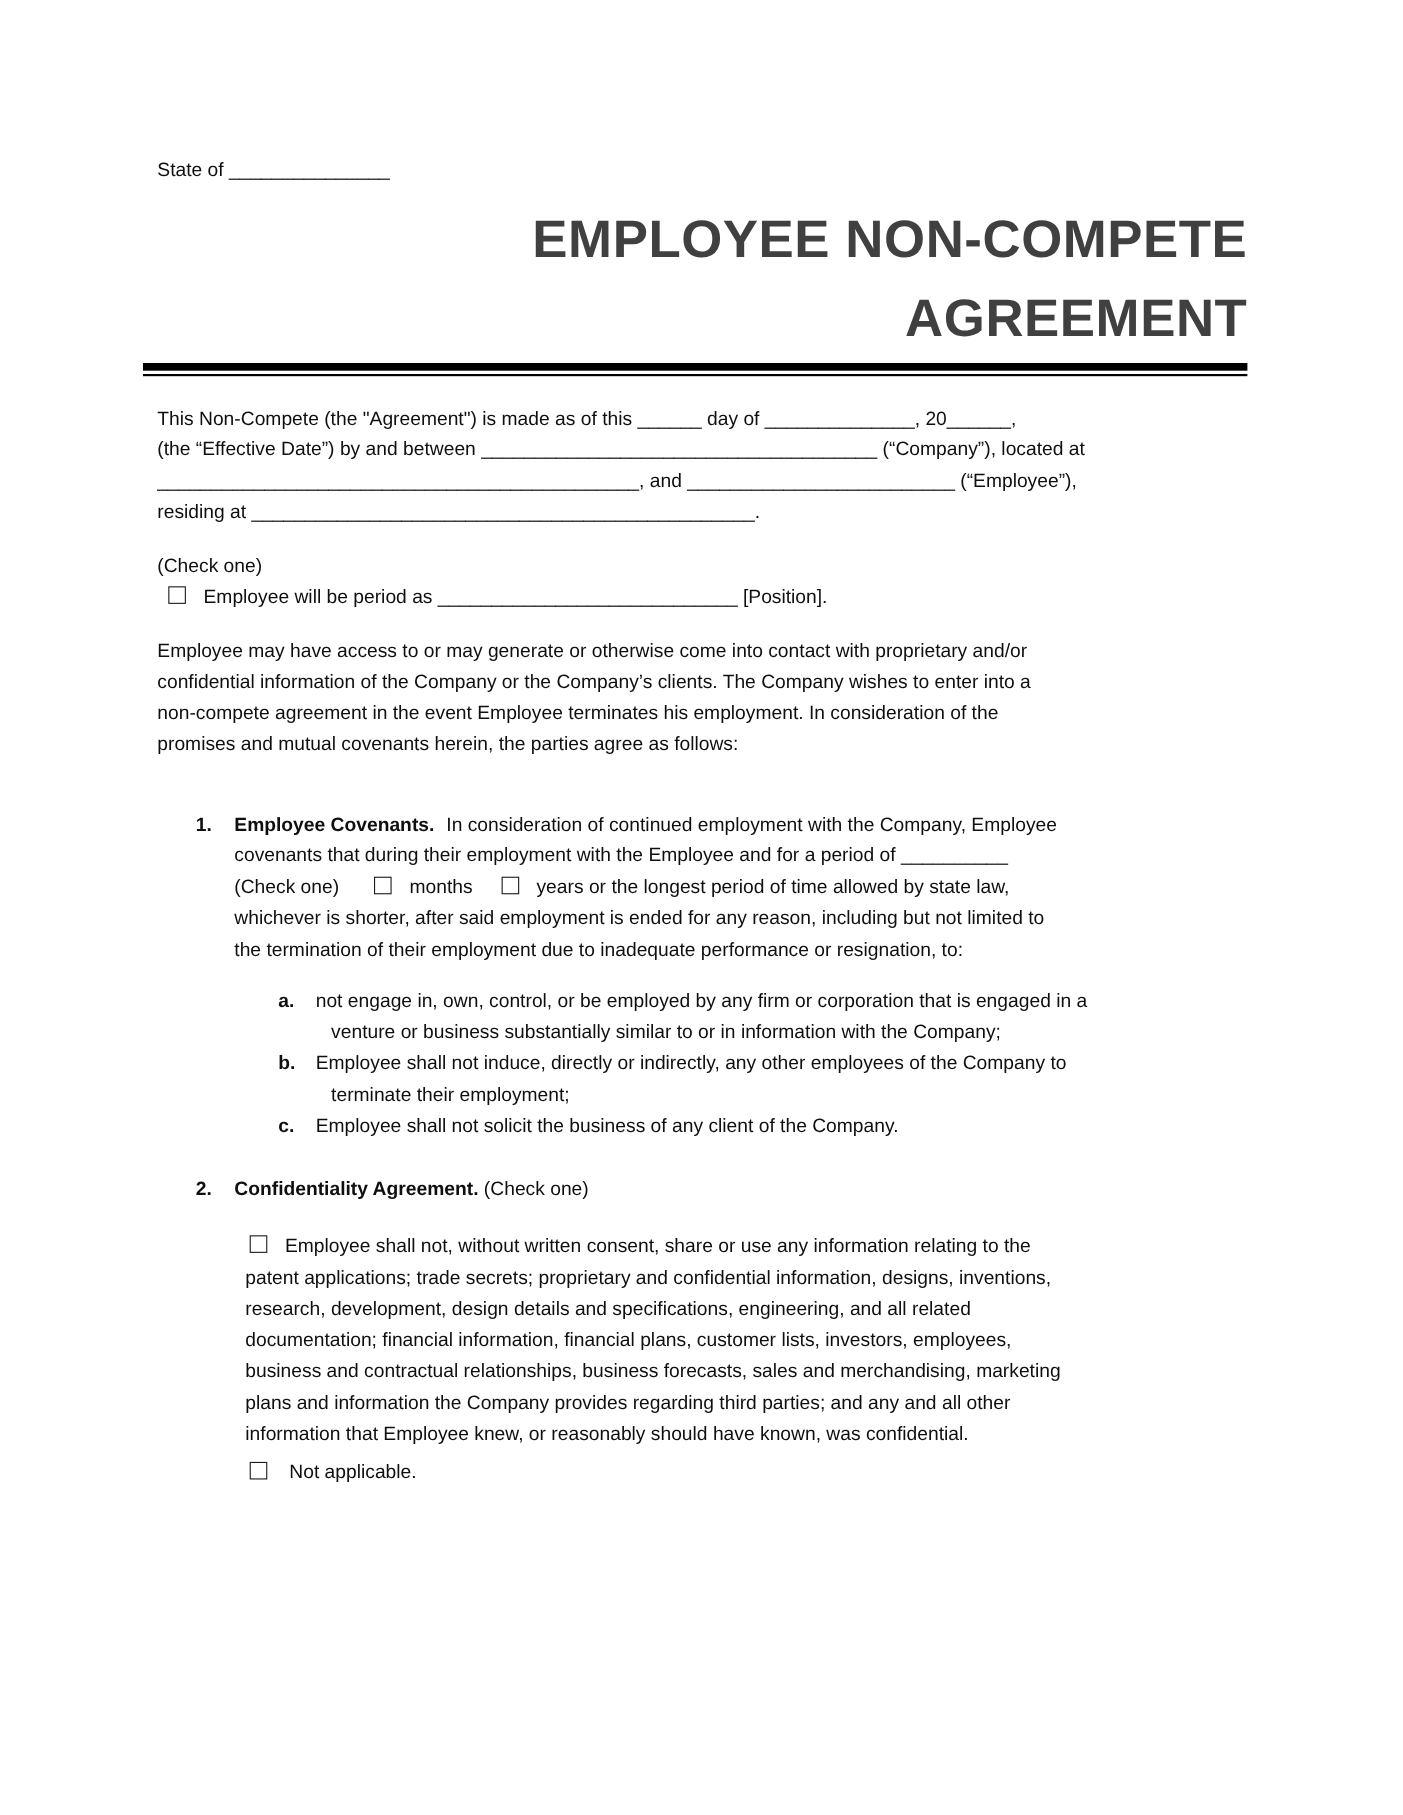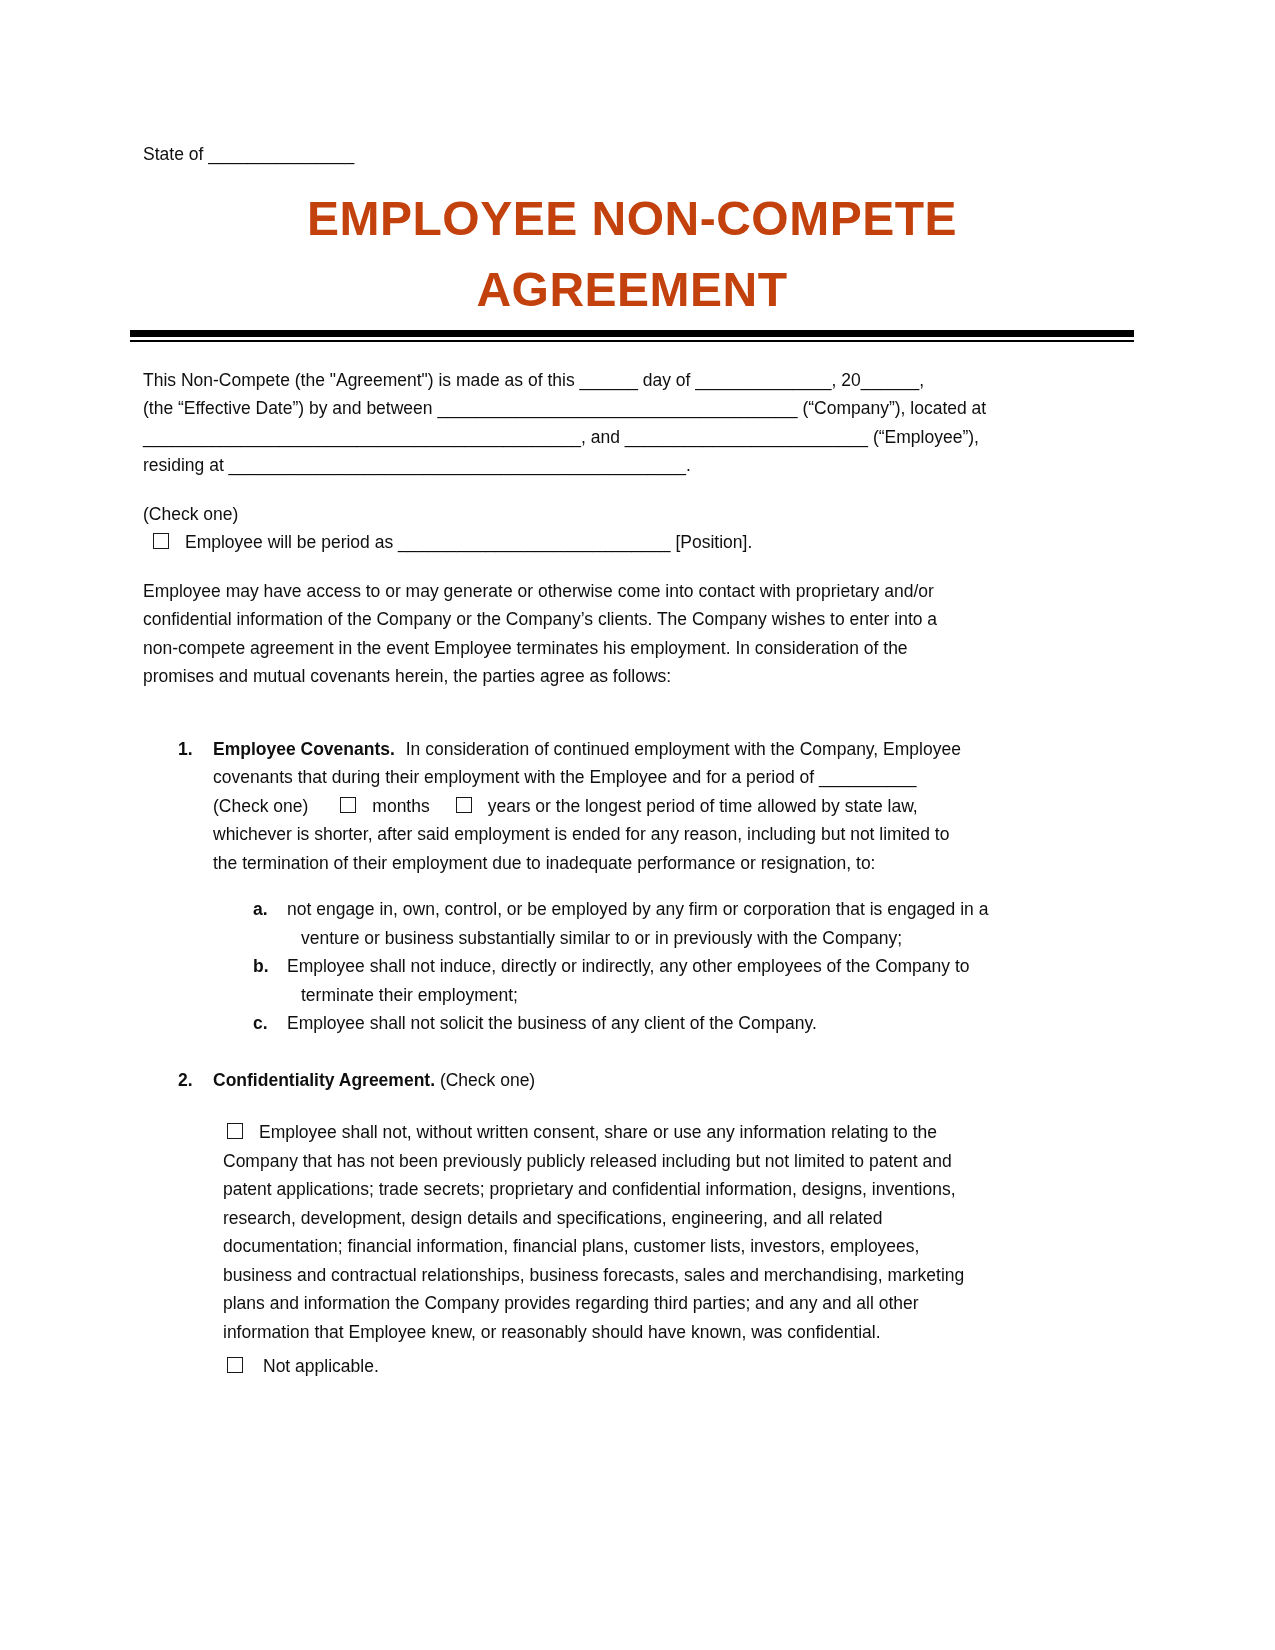--- a/index.html
+++ b/index.html
@@ -16,26 +16,26 @@
   .content{
     position:absolute;
     left:130px;top:0;
     width:1004px;
   }
   .body-inset{padding-left:13px;}
   .line{white-space:pre;}
   .state-line{margin-top:140px;}
   .doc-title{
     margin-top:14px;
-    text-align:center;
+    text-align:right;
     font-weight:bold;
     font-size:48px;
     line-height:71px;
     letter-spacing:0.5px;
-    color:#c2410c;
+    color:#404040;
   }
   .rule-thick{margin-top:5px;height:7px;background:#000;}
   .rule-thin{margin-top:3px;height:2px;background:#000;}
   .mt-intro{margin-top:24px;}
   .mt-20{margin-top:20px;}
   .mt-44{margin-top:44px;}
   .mt-28{margin-top:28px;}
   .mt-24{margin-top:24px;}
   .mt-18{margin-top:18px;}
   .mt-6{margin-top:6px;}
@@ -106,33 +106,32 @@
       <div class="mt-44">
         <div class="line num-line"><span class="num">1.</span><span class="heading">Employee Covenants.</span><span class="rest-gap"> In consideration of continued employment with the Company, Employee</span></div>
         <div class="line cont-first">covenants that during their employment with the Employee and for a period of __________</div>
         <div class="line cont-first"><span>(Check one)</span><span class="checkbox cb-inline-1"></span><span>months</span><span class="checkbox cb-inline-2"></span><span>years or the longest period of time allowed by state law,</span></div>
         <div class="line cont-first">whichever is shorter, after said employment is ended for any reason, including but not limited to</div>
         <div class="line cont-first">the termination of their employment due to inadequate performance or resignation, to:</div>
       </div>
 
       <div class="mt-18">
         <div class="line sub-line"><span class="sub-num">a.</span><span>not engage in, own, control, or be employed by any firm or corporation that is engaged in a</span></div>
-        <div class="line sub-cont">venture or business substantially similar to or in previously with the Company;</div>
+        <div class="line sub-cont">venture or business substantially similar to or in information with the Company;</div>
         <div class="line sub-line"><span class="sub-num">b.</span><span>Employee shall not induce, directly or indirectly, any other employees of the Company to</span></div>
         <div class="line sub-cont">terminate their employment;</div>
         <div class="line sub-line"><span class="sub-num">c.</span><span>Employee shall not solicit the business of any client of the Company.</span></div>
       </div>
 
       <div class="mt-28">
         <div class="line num-line"><span class="num">2.</span><span class="heading">Confidentiality Agreement.</span><span> (Check one)</span></div>
       </div>
 
       <div class="mt-24">
         <div class="line conf-line"><span class="checkbox"></span><span>Employee shall not, without written consent, share or use any information relating to the</span></div>
-        <div class="line conf-line">Company that has not been previously publicly released including but not limited to patent and</div>
         <div class="line conf-line">patent applications; trade secrets; proprietary and confidential information, designs, inventions,</div>
         <div class="line conf-line">research, development, design details and specifications, engineering, and all related</div>
         <div class="line conf-line">documentation; financial information, financial plans, customer lists, investors, employees,</div>
         <div class="line conf-line">business and contractual relationships, business forecasts, sales and merchandising, marketing</div>
         <div class="line conf-line">plans and information the Company provides regarding third parties; and any and all other</div>
         <div class="line conf-line">information that Employee knew, or reasonably should have known, was confidential.</div>
       </div>
 
       <div class="mt-6">
         <div class="line na-line"><span class="checkbox"></span><span>Not applicable.</span></div>

